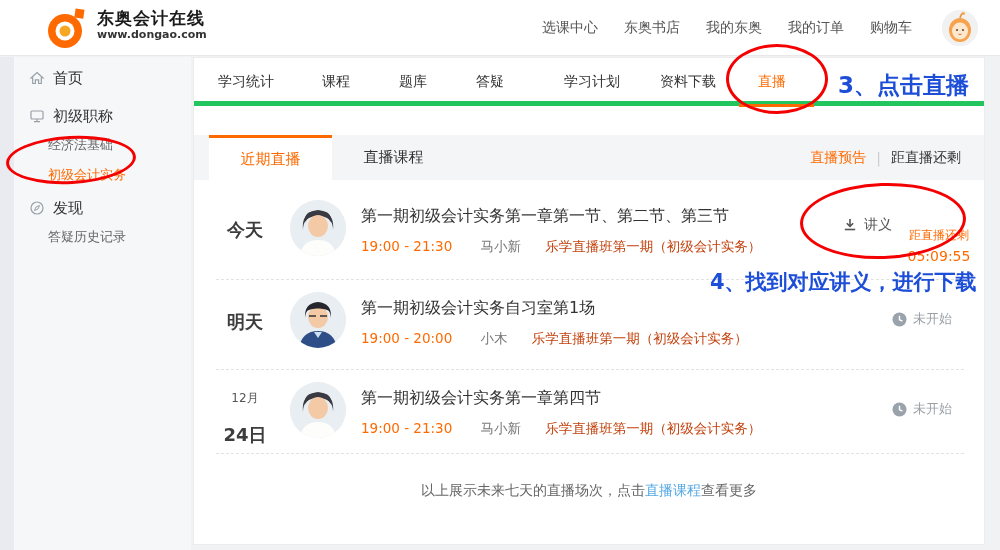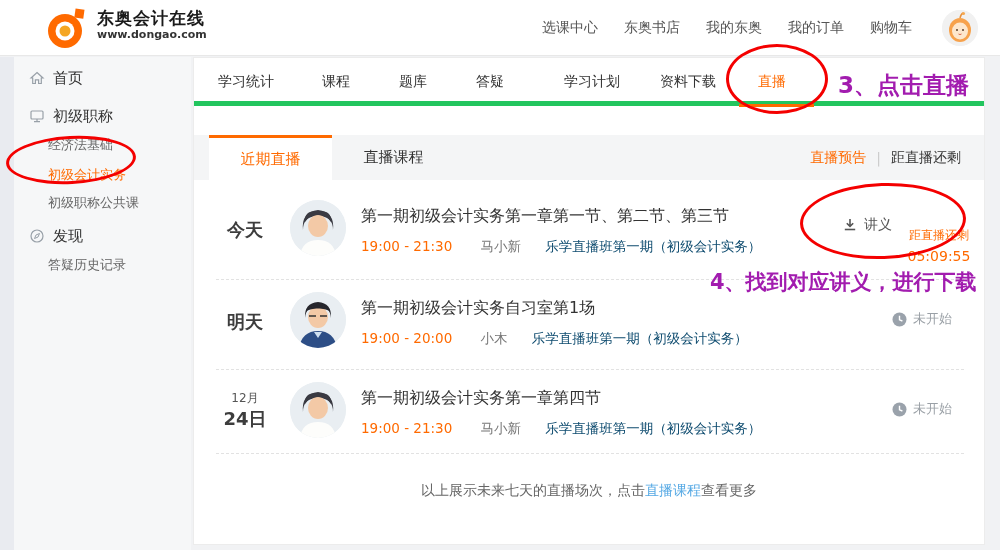--- a/index.html
+++ b/index.html
@@ -42,47 +42,47 @@
   .lnk-preview { color:#ff6a00; cursor:pointer; }
   .lnk-divider { color:#ccc; margin:0 10px; }
   .lnk-replay { color:#333; cursor:pointer; }
 
   
   .row { position:absolute; left:22px; width:748px; border-bottom:1px dashed #e2e2e2; }
   .row1 { top:130px; height:92px; }
   .row2 { top:222px; height:90px; }
   .row3 { top:312px; height:84px; }
   .date-box { position:absolute; left:0; top:0; width:58px; text-align:center; }
-  .date-main { font-size:18px; font-weight:bold; color:#3d3d3d; }
+  .date-main { font-size:18px; font-weight:bold; color:#3d3d3d;margin-top:16px; }
   .r12 .date-main { margin-top:30px; }
   .date-month { font-size:12px; color:#555; margin-top:8px; }
   .t-avatar { position:absolute; left:74px; top:12px; width:56px; height:56px; border-radius:50%; overflow:hidden; background:#e9eef2; }
   .r-title { position:absolute; left:145px; top:18px; font-size:16px; font-weight:500; color:#333; white-space:nowrap; }
   .r-meta { position:absolute; left:145px; top:50px; font-size:13.5px; white-space:nowrap; }
   .r-time { color:#ff6a00; margin-right:24px; }
   .r-teacher { color:#777; margin-right:20px; }
-  .r-course { color:#0c4a6e; }
+  .r-course { color:#c2410c; }
   .handout { position:absolute; left:626px; top:28px; display:flex; align-items:center; cursor:pointer; }
   .handout .hlabel { font-size:14px; color:#555; margin-left:6px; }
   .countdown { position:absolute; left:682px; top:13px; width:82px; text-align:center; color:#ff6a00; }
   .cd-label { font-size:12px; line-height:20px;margin-top:24px; }
   .cd-time { font-size:14px; line-height:22px; }
   .status { position:absolute; left:676px; top:30px; display:flex; align-items:center; }
   .status .slabel { font-size:13px; color:#9aa0a6; margin-left:6px; }
 
   .list-footer { position:absolute; left:0; top:424px; width:100%; text-align:center; font-size:14px; color:#666; }
   .list-footer .flink { color:#54a8e4; cursor:pointer; }
 
   
   .anno { position:absolute; z-index:9; pointer-events:none; }
   .anno-ellipse { border:3px solid #f40000; border-radius:50%; }
   .e1 { left:6px; top:136px; width:130px; height:48px; transform:rotate(-3deg); }
   .e3 { left:726px; top:44px; width:102px; height:70px; }
   .e4 { left:800px; top:183px; width:166px; height:76px; transform:rotate(-2deg); }
-  .anno-text { color:#a21caf; font-weight:bold; white-space:nowrap; }
+  .anno-text { color:#1d4ed8; font-weight:bold; white-space:nowrap; }
   .a2 { left:104px; top:99px; font-size:21px; }
   .a3 { left:838px; top:70px; font-size:23px; }
   .a4 { left:710px; top:268px; font-size:21px; }
 </style>
 </head>
 <body>
 
 <div id="app">
 
   <div class="header">
@@ -129,21 +129,20 @@
     </div>
     <div class="side-item mt12">
       <svg class="sicon" viewBox="0 0 16 16">
         <rect x="2" y="3" width="12" height="8" rx="1" fill="none" stroke="#98a0a8" stroke-width="1.2"></rect>
         <path d="M8 11 V13.2 M5 13.6 H11" stroke="#98a0a8" stroke-width="1.2" fill="none"></path>
       </svg>
       <span>初级职称</span>
     </div>
     <div class="side-sub mt4">经济法基础</div>
     <div class="side-sub active mt6">初级会计实务</div>
-    <div class="side-sub mt4">初级职称公共课</div>
     <div class="side-item mt8">
       <svg class="sicon" viewBox="0 0 16 16">
         <circle cx="8" cy="8" r="6" fill="none" stroke="#98a0a8" stroke-width="1.2"></circle>
         <path d="M10.5 5.5 L9 9 L5.5 10.5 L7 7 Z" fill="none" stroke="#98a0a8" stroke-width="1"></path>
       </svg>
       <span>发现</span>
     </div>
     <div class="side-sub mt4">答疑历史记录</div>
   </div>
 

